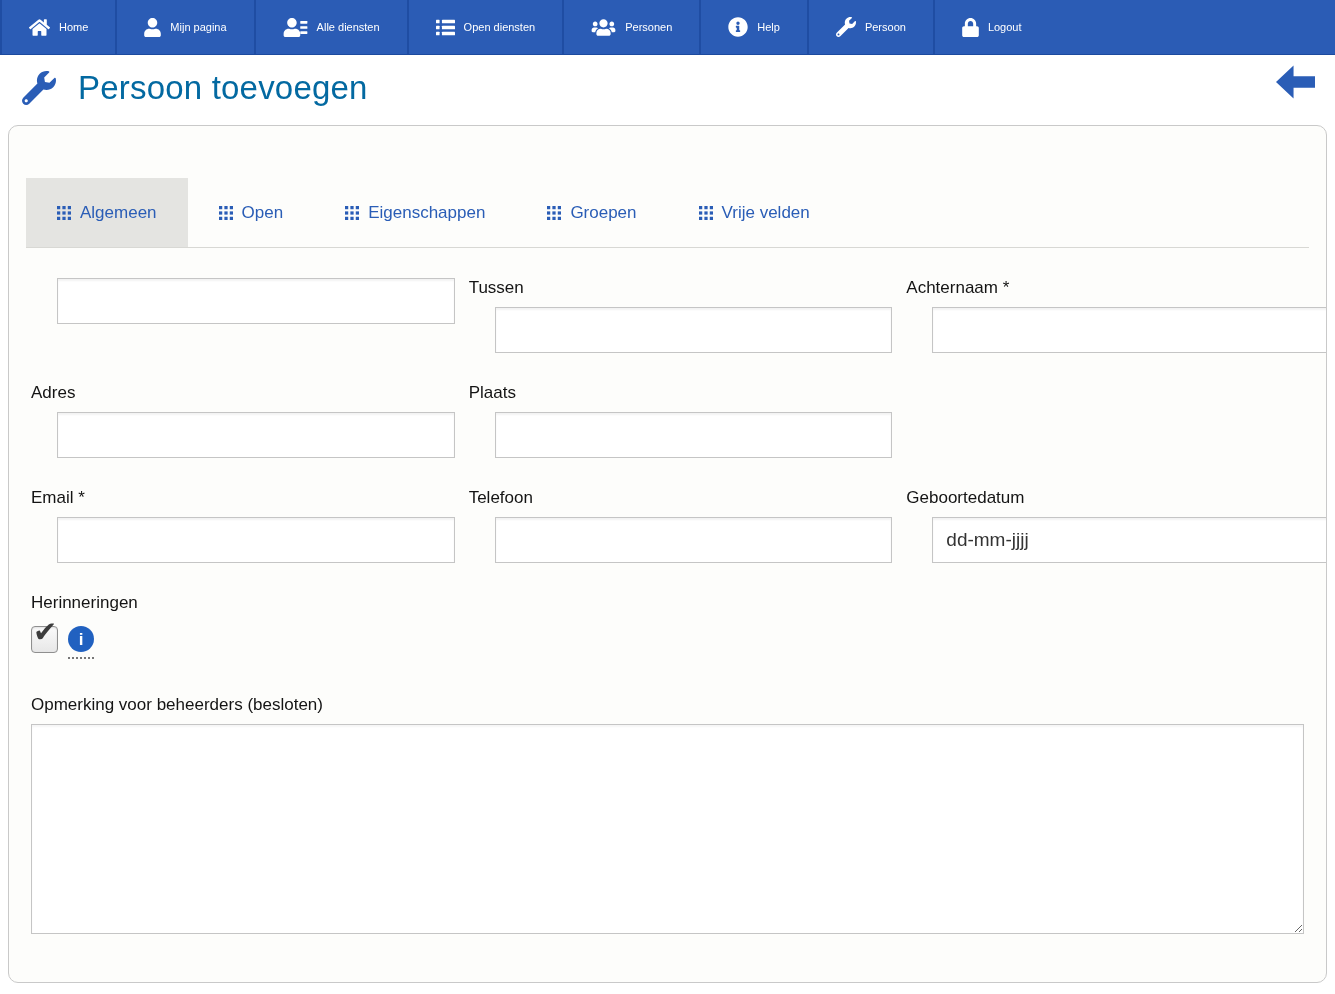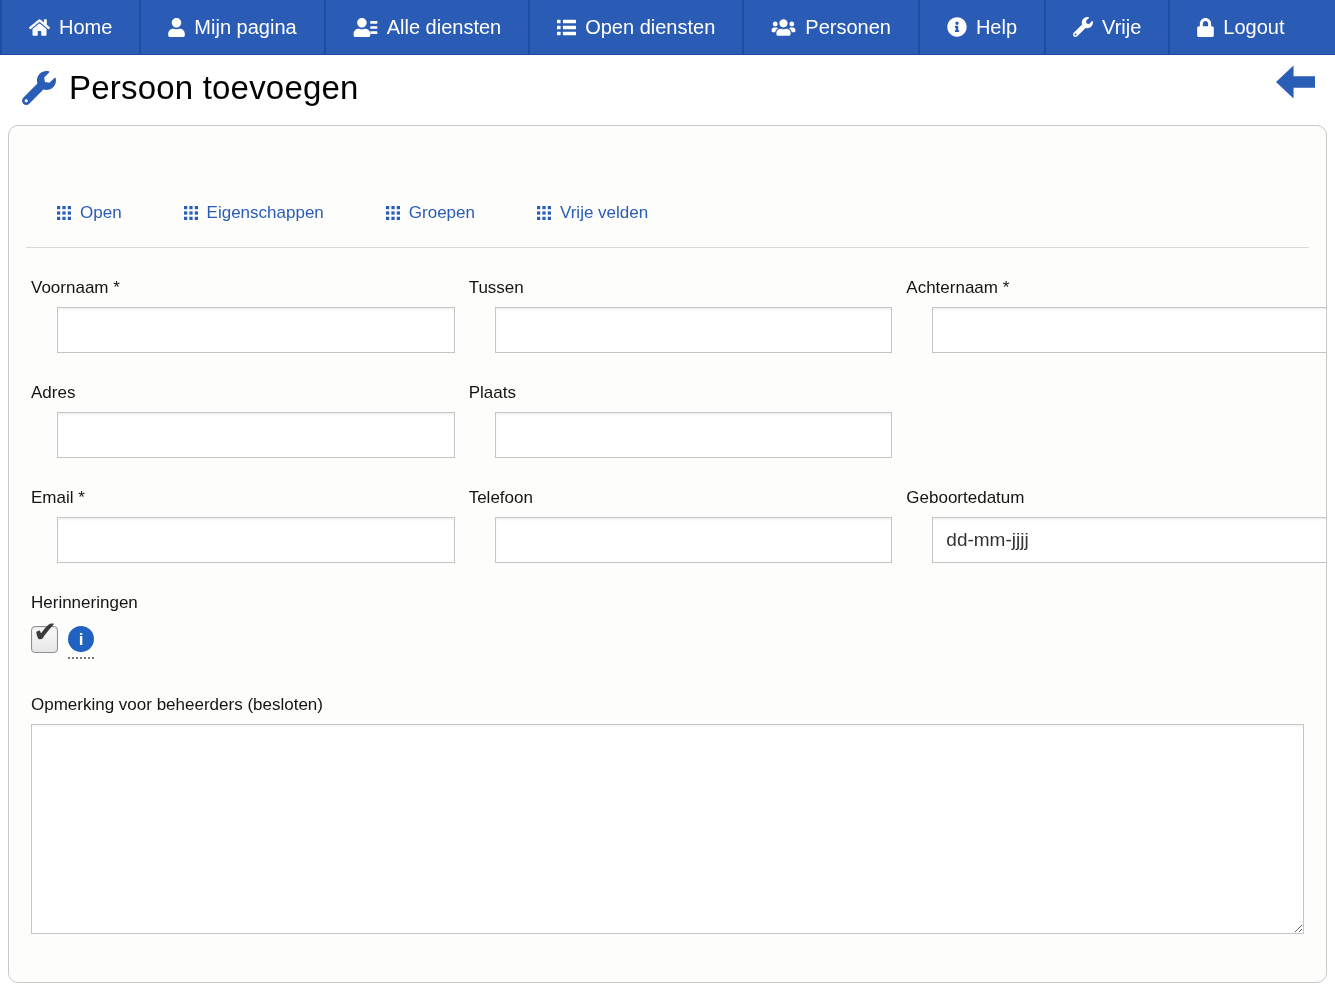--- a/index.html
+++ b/index.html
@@ -13,33 +13,33 @@
 
   
   .navbar {
     height:55px; background:#2b5cb5;
     border-bottom:1px solid #1c4a9e;
     display:flex; align-items:stretch;
   }
   .nav-item {
     display:flex; align-items:center; gap:9px;
     padding:0 27px; border-left:2px solid #1f4da3;
-    color:#ffffff; font-size:20px; cursor:pointer; white-space:nowrap;
+    color:#ffffff; font-size:11px; cursor:pointer; white-space:nowrap;
   }
   .nav-item svg { display:block; fill:#ffffff; }
 
   
   .titlebar {
     position:relative; height:65px;
     display:flex; align-items:center; padding-left:22px;
   }
   .titlebar .wrench { margin-right:13px; color:#2a5db6; }
   .titlebar .wrench svg { display:block; fill:currentColor; }
   .page-title {
-    margin:0; font-size:33px; font-weight:400; color:#000000; letter-spacing:0.2px;
+    margin:9px; font-size:33px; font-weight:400; color:#0369a1; letter-spacing:0.2px;
   }
   .back-arrow {
     position:absolute; right:20px; top:10px; cursor:pointer; color:#2a5db6;
   }
   .back-arrow svg { display:block; fill:currentColor; }
 
   
   .panel {
     margin:5px 8px 0 8px; height:858px; overflow:hidden;
     background:#fdfdfb; border:1px solid #c9c9c9; border-radius:10px;
@@ -182,21 +182,21 @@
         </svg>
     </span>
     <span>Help</span>
   </div>
   <div class="nav-item">
     <span>
       <svg width="20" height="20" viewBox="0 0 512 512">
           <path d="M507.73 109.1c-2.24-9.03-13.54-12.09-20.12-5.51l-74.36 74.36-67.88-11.31-11.31-67.88 74.36-74.36c6.62-6.62 3.43-17.9-5.66-20.16-47.38-11.74-99.55.91-136.58 37.93-39.64 39.64-50.55 97.1-34.05 147.2L18.74 402.76c-24.99 24.99-24.99 65.51 0 90.5 24.99 24.99 65.51 24.99 90.5 0l213.21-213.21c50.12 16.71 107.47 5.68 147.37-34.22 37.07-37.07 49.7-89.32 37.91-136.73zM64 472c-13.25 0-24-10.75-24-24 0-13.26 10.75-24 24-24s24 10.74 24 24c0 13.25-10.75 24-24 24z"></path>
         </svg>
     </span>
-    <span>Vrije</span>
+    <span>Persoon</span>
   </div>
   <div class="nav-item">
     <span>
       <svg width="17" height="19" viewBox="0 0 448 512">
           <path d="M400 224h-24v-72C376 68.2 307.8 0 224 0S72 68.2 72 152v72H48c-26.5 0-48 21.5-48 48v192c0 26.5 21.5 48 48 48h352c26.5 0 48-21.5 48-48V272c0-26.5-21.5-48-48-48zm-104 0H152v-72c0-39.7 32.3-72 72-72s72 32.3 72 72v72z"></path>
         </svg>
     </span>
     <span>Logout</span>
   </div>
 </header>
@@ -211,20 +211,36 @@
   <span class="back-arrow">
     <svg width="39" height="34" viewBox="0 0 40 34">
         <polygon points="0,17 18,0 18,11 40,11 40,23 18,23 18,34"></polygon>
       </svg>
   </span>
 </div>
 
 <div class="panel">
 
   <div class="tabstrip">
+    <div class="tab active">
+      <span>
+          <svg width="14" height="14" viewBox="0 0 13 13">
+            <rect x="0" y="0" width="3" height="3"></rect>
+            <rect x="5" y="0" width="3" height="3"></rect>
+            <rect x="10" y="0" width="3" height="3"></rect>
+            <rect x="0" y="5" width="3" height="3"></rect>
+            <rect x="5" y="5" width="3" height="3"></rect>
+            <rect x="10" y="5" width="3" height="3"></rect>
+            <rect x="0" y="10" width="3" height="3"></rect>
+            <rect x="5" y="10" width="3" height="3"></rect>
+            <rect x="10" y="10" width="3" height="3"></rect>
+          </svg>
+        </span>
+      <span>Algemeen</span>
+    </div>
     <div class="tab">
       <span>
           <svg width="14" height="14" viewBox="0 0 13 13">
             <rect x="0" y="0" width="3" height="3"></rect>
             <rect x="5" y="0" width="3" height="3"></rect>
             <rect x="10" y="0" width="3" height="3"></rect>
             <rect x="0" y="5" width="3" height="3"></rect>
             <rect x="5" y="5" width="3" height="3"></rect>
             <rect x="10" y="5" width="3" height="3"></rect>
             <rect x="0" y="10" width="3" height="3"></rect>
@@ -281,21 +297,20 @@
           </svg>
         </span>
       <span>Vrije velden</span>
     </div>
   </div>
 
   <div class="form">
 
     <div class="row">
       <div class="field">
-        <label class="flabel">Voornaam *</label>
         <input class="finput" type="text" style="">
       </div>
       <div class="field">
         <label class="flabel">Tussen</label>
         <input class="finput" type="text" style="">
       </div>
       <div class="field">
         <label class="flabel">Achternaam *</label>
         <input class="finput" type="text" style="">
       </div>

